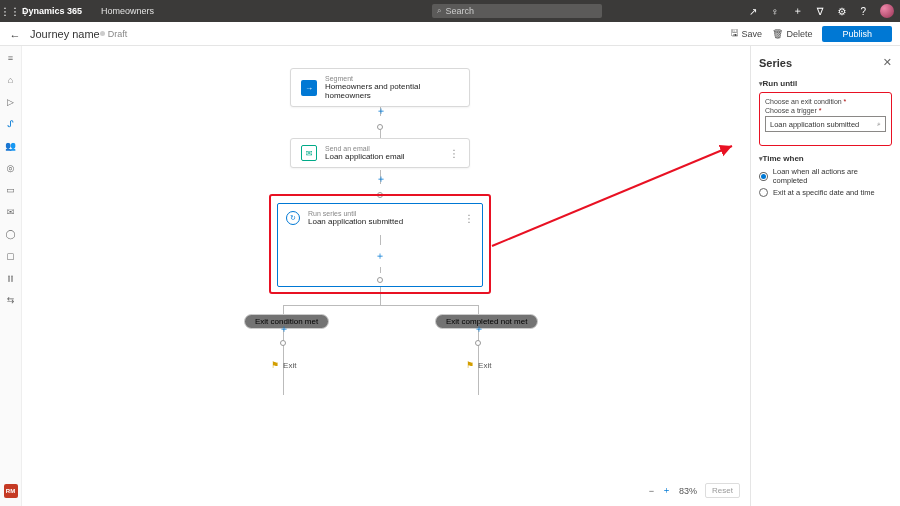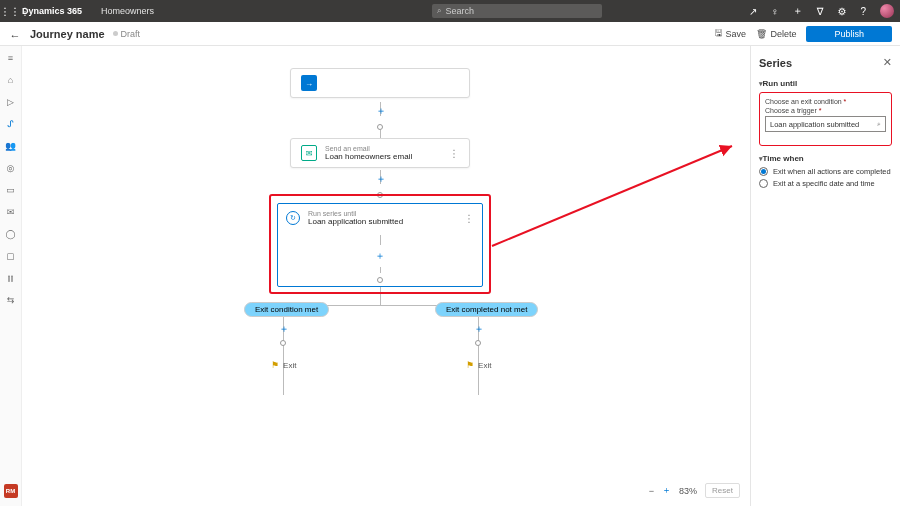--- a/index.html
+++ b/index.html
@@ -12,26 +12,26 @@
   .topbar .area { opacity: 0.85; }
   .topbar .search { margin-left: 278px; width: 170px; height: 14px; background: #5b5a59; border-radius: 2px; display: flex; align-items: center; padding: 0 5px; color: #ccc; }
   .topbar .search .mag { margin-right: 4px; font-size: 8px; }
   .topbar .right-icons { margin-left: auto; display: flex; align-items: center; gap: 14px; padding-right: 6px; }
   .topbar .right-icons span { font-size: 10px; }
   .topbar .avatar { width: 14px; height: 14px; border-radius: 50%; background: radial-gradient(circle at 30% 30%, #e8a, #935); }
   
   
   .cmdbar { height: 24px; border-bottom: 1px solid #e5e5e5; display: flex; align-items: center; font-size: 9px; color: #333; padding: 0 8px; }
   .cmdbar .back { width: 14px; text-align: center; font-size: 11px; color: #333; }
-  .cmdbar .title { font-weight: 700; font-size: 11px; margin-left: 8px; }
-  .cmdbar .status { color: #888; margin-left: 8px; display: flex; align-items: center; gap: 3px; }
+  .cmdbar .title { font-weight: 400; font-size: 11px; margin-left: 8px; }
+  .cmdbar .status { color: #888; display: flex; align-items: center; gap: 3px; }
   .cmdbar .status::before { content: ""; display: inline-block; width: 5px; height: 5px; border-radius: 50%; background: #ccc; }
   .cmdbar .actions { margin-left: auto; display: flex; align-items: center; gap: 10px; }
   .cmdbar .actions .act { display: flex; align-items: center; gap: 3px; color: #444; }
-  .cmdbar .publish { background: #0078d4; color: #fff; padding: 3px 28px; border-radius: 2px; font-size: 9px; }
+  .cmdbar .publish { background: #0078d4; color: #fff; padding: 3px 20px; border-radius: 2px; font-size: 9px; }
   
   
   .main { display: flex; height: calc(506px - 22px - 24px); }
   .leftnav { width: 22px; background: #fafafa; border-right: 1px solid #eee; display: flex; flex-direction: column; align-items: center; padding-top: 6px; gap: 10px; }
   .leftnav .nav-ic { width: 12px; height: 12px; display: flex; align-items: center; justify-content: center; font-size: 9px; color: #666; }
   .leftnav .nav-ic.active { color: #0078d4; }
   .leftnav .rm-badge { margin-top: auto; margin-bottom: 8px; width: 14px; height: 14px; background: #c53a24; color: #fff; font-size: 6px; display: flex; align-items: center; justify-content: center; border-radius: 2px; font-weight: 600; }
   
   
   .canvas { flex: 1; position: relative; background: #fff; }
@@ -62,21 +62,21 @@
   .node-series .inner .dot { width: 6px; height: 6px; border: 1px solid #999; border-radius: 50%; }
   
   
   .vline { position: absolute; width: 1px; background: #bbb; left: 358px; }
   .hplus { position: absolute; color: #0078d4; font-size: 10px; left: 354px; }
   .circ { position: absolute; width: 6px; height: 6px; border: 1px solid #999; border-radius: 50%; left: 355px; background: #fff; }
   
   
   .branch-h { position: absolute; height: 1px; background: #bbb; top: 259px; left: 261px; width: 196px; }
   .branch-v { position: absolute; width: 1px; background: #bbb; top: 259px; height: 90px; }
-  .cond-pill { position: absolute; background: #7dd3fc; border: 1px solid #ccc; border-radius: 10px; font-size: 8px; padding: 2px 10px; top: 256px; }
+  .cond-pill { position: absolute; background: #737373; border: 1px solid #ccc; border-radius: 10px; font-size: 8px; padding: 2px 10px; top: 268px; }
   .exit-plus { position: absolute; color: #0078d4; font-size: 10px; top: 276px; }
   .exit-circ { position: absolute; width: 6px; height: 6px; border: 1px solid #999; border-radius: 50%; top: 294px; background: #fff; }
   .exit-flag { position: absolute; top: 314px; font-size: 8px; color: #555; display: flex; align-items: center; gap: 4px; }
   .exit-flag .flag { color: #d39e00; font-size: 9px; }
   
   
   .canvas-controls { position: absolute; right: 10px; bottom: 8px; display: flex; align-items: center; gap: 8px; font-size: 9px; color: #555; }
   .canvas-controls .btn { border: 1px solid #ddd; padding: 2px 6px; border-radius: 2px; font-size: 8px; color: #999; }
   
   
@@ -163,27 +163,31 @@
     <div class="vline" style="top:84px;height:8px"></div>
 
     <div class="vline" style="top:124px;height:14px"></div>
     <span class="hplus" style="top:126px">＋</span>
     <div class="circ" style="top:146px"></div>
 
     <div class="vline" style="top:241px;height:18px"></div>
 
     <div class="node node-segment">
       <span class="ic">→</span>
+      <span class="txt">
+        <div class="line1">Segment</div>
+        <div class="line2">Homeowners and potential homeowners</div>
+      </span>
     </div>
 
     <div class="node node-email">
       <span class="ic">✉</span>
       <span class="txt">
         <div class="line1">Send an email</div>
-        <div class="line2">Loan homeowners email</div>
+        <div class="line2">Loan application email</div>
       </span>
       <span class="more">⋮</span>
     </div>
 
     <div class="series-highlight"></div>
     <div class="node-series">
       <div class="head">
         <span class="ic">↻</span>
         <span class="txt">
           <div class="line1">Run series until</div>
@@ -250,20 +254,20 @@
         <span>Loan application submitted</span>
         <span class="mag2">⌕</span>
       </div>
     </div>
     <div class="sect-head">
       <span class="chev">▾</span>
       <span>Time when</span>
     </div>
     <div class="radio-row">
       <span class="radio checked"></span>
-      <span>Exit when all actions are completed</span>
+      <span>Loan when all actions are completed</span>
     </div>
     <div class="radio-row">
       <span class="radio"></span>
       <span>Exit at a specific date and time</span>
     </div>
   </div>
 </div>
 
 </body></html>

